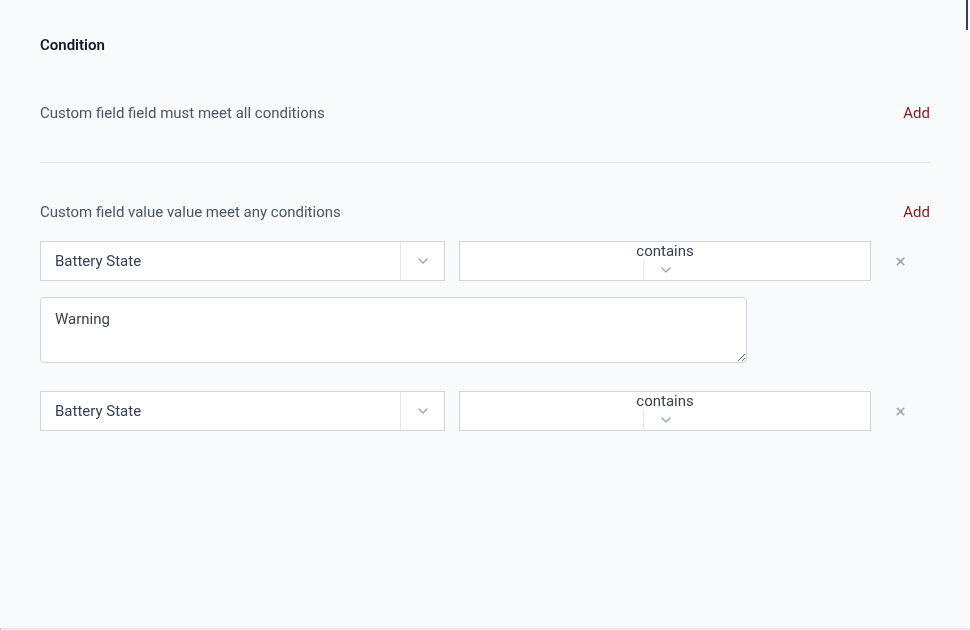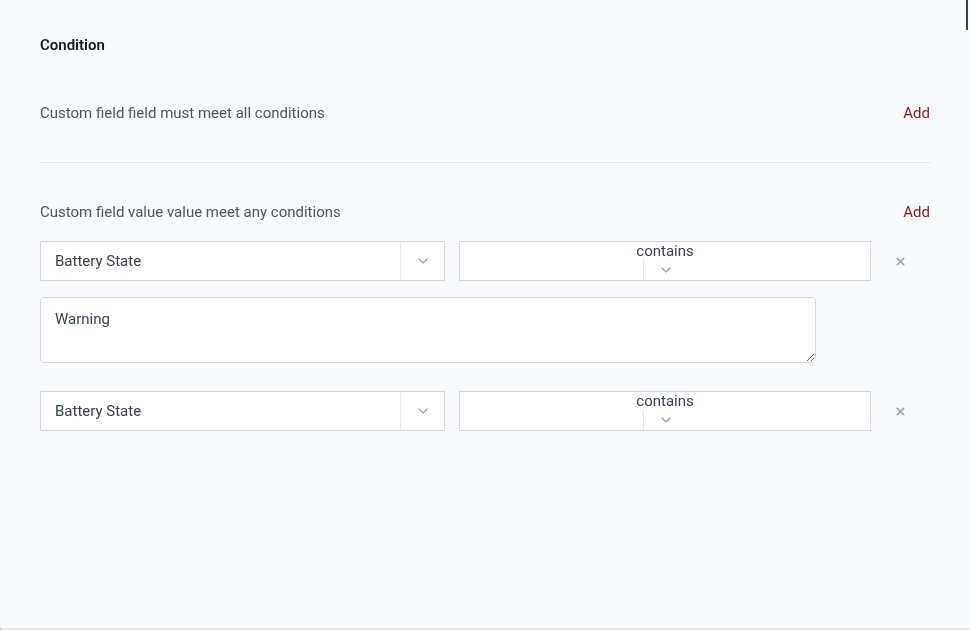--- a/index.html
+++ b/index.html
@@ -129,21 +129,21 @@
     .remove-btn {
       width: 30px;
       display: flex;
       align-items: center;
       justify-content: center;
       cursor: pointer;
       color: #9ca3af;
     }
     
     .textarea-input {
-      width: 776px;
+      width: 707px;
       min-height: 70px;
       background: #ffffff;
       border: 1px solid #d1d5db;
       border-radius: 4px;
       padding: 12px 14px;
       font-size: 15px;
       font-family: inherit;
       color: #374151;
       resize: both;
       display: block;

